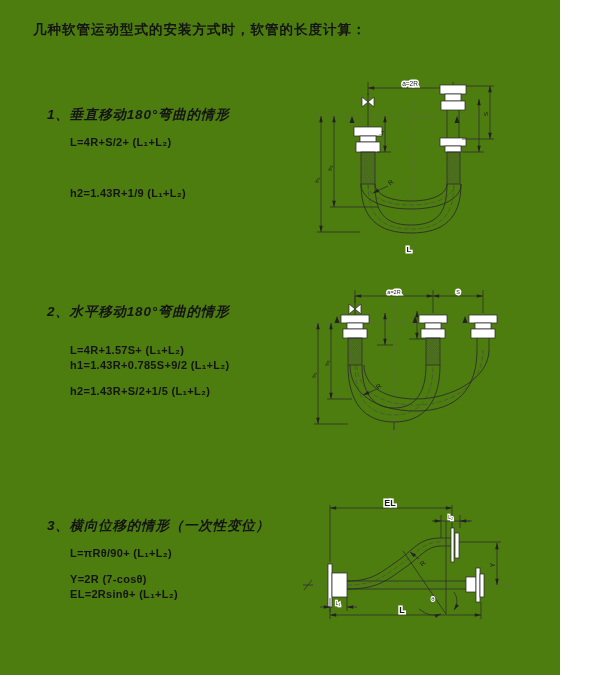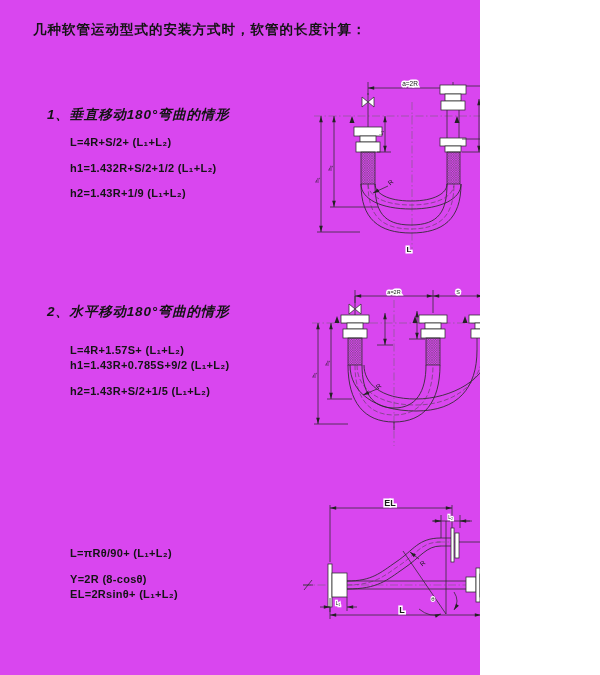--- a/index.html
+++ b/index.html
@@ -1,47 +1,47 @@
 <!DOCTYPE html>
 <html><head>
 <meta charset="utf-8">
 <style>
   html,body{margin:0;padding:0;background:#fff;}
   .page{
-    position:relative;width:480px;height:675px;background:#d946ef;
+    position:relative;width:560px;height:675px;background:#4d7c0f;
     overflow:hidden;font-family:"Liberation Sans",sans-serif;
     border-bottom:1px solid #d8d8d8;
   }
   .t{position:absolute;white-space:nowrap;color:#141414;
      font-family:"Liberation Sans",sans-serif;font-weight:700;}
   .title{left:33px;top:21px;font-size:13.5px;letter-spacing:1px;}
   .h{font-size:13.5px;letter-spacing:0.8px;font-style:italic;}
   .f{font-size:11px;letter-spacing:0.3px;}
   svg.diag{position:absolute;}
   svg.diag text{font-family:"Liberation Sans",sans-serif;fill:#1a1a1a;}
 </style>
 </head>
 <body>
 
 <div class="page">
 
   <div class="t title">几种软管运动型式的安装方式时，软管的长度计算：</div>
 
   <div class="t h" style="left:47px;top:106px">1、垂直移动180°弯曲的情形</div>
   <div class="t f" style="left:70px;top:136px">L=4R+S/2+ (L₁+L₂)</div>
-  <div class="t f" style="left:70px;top:162px">h1=1.432R+S/2+1/2 (L₁+L₂)</div>
   <div class="t f" style="left:70px;top:187px">h2=1.43R+1/9 (L₁+L₂)</div>
 
   <div class="t h" style="left:47px;top:303px">2、水平移动180°弯曲的情形</div>
   <div class="t f" style="left:70px;top:344px">L=4R+1.57S+ (L₁+L₂)</div>
   <div class="t f" style="left:70px;top:359px">h1=1.43R+0.785S+9/2 (L₁+L₂)</div>
   <div class="t f" style="left:70px;top:385px">h2=1.43R+S/2+1/5 (L₁+L₂)</div>
 
+  <div class="t h" style="left:47px;top:517px">3、横向位移的情形（一次性变位）</div>
   <div class="t f" style="left:70px;top:547px">L=πRθ/90+ (L₁+L₂)</div>
-  <div class="t f" style="left:70px;top:573px">Y=2R (8-cosθ)</div>
+  <div class="t f" style="left:70px;top:573px">Y=2R (7-cosθ)</div>
   <div class="t f" style="left:70px;top:588px">EL=2Rsinθ+ (L₁+L₂)</div>
 
   <svg class="diag" style="left:308px;top:72px" width="290" height="185" viewBox="308 72 290 185">
     <defs>
       <marker id="d1a" markerWidth="8" markerHeight="6" refX="7" refY="3" orient="auto-start-reverse" markerUnits="userSpaceOnUse">
         <path d="M0.8 1.2 L7 3 L0.8 4.8 Z" fill="#222"></path>
       </marker>
       <pattern id="d1h" width="2.4" height="2.4" patternUnits="userSpaceOnUse">
         <path d="M0 2.4 L2.4 0 M0 0 L2.4 2.4" stroke="#444" stroke-width="0.35" fill="none"></path>
       </pattern>

